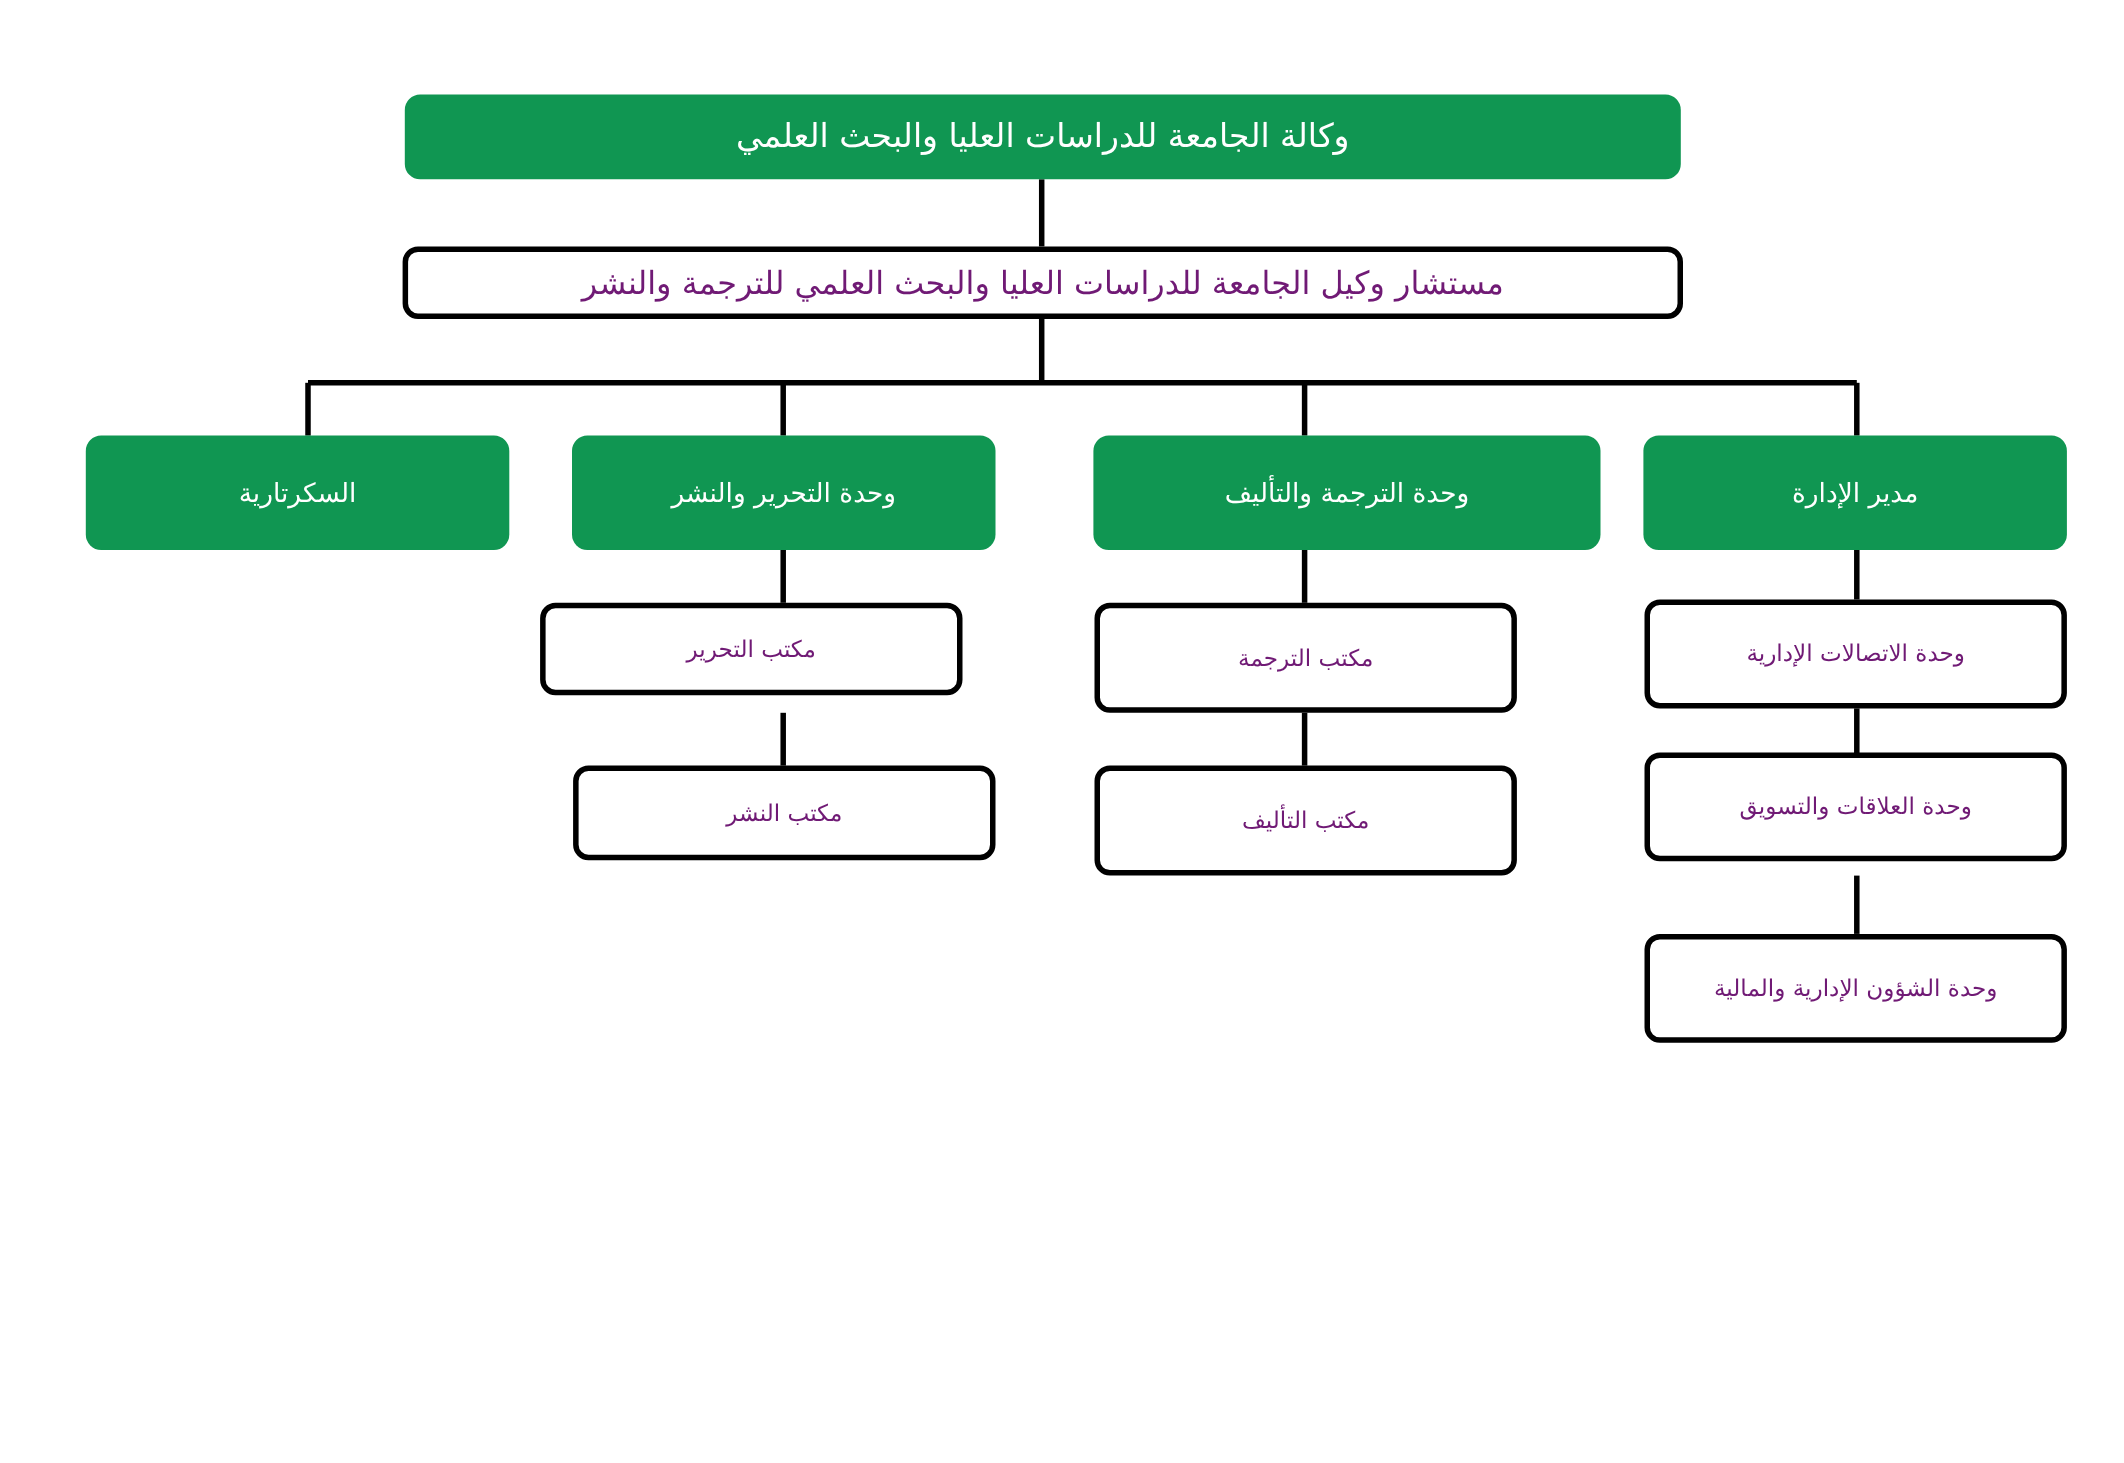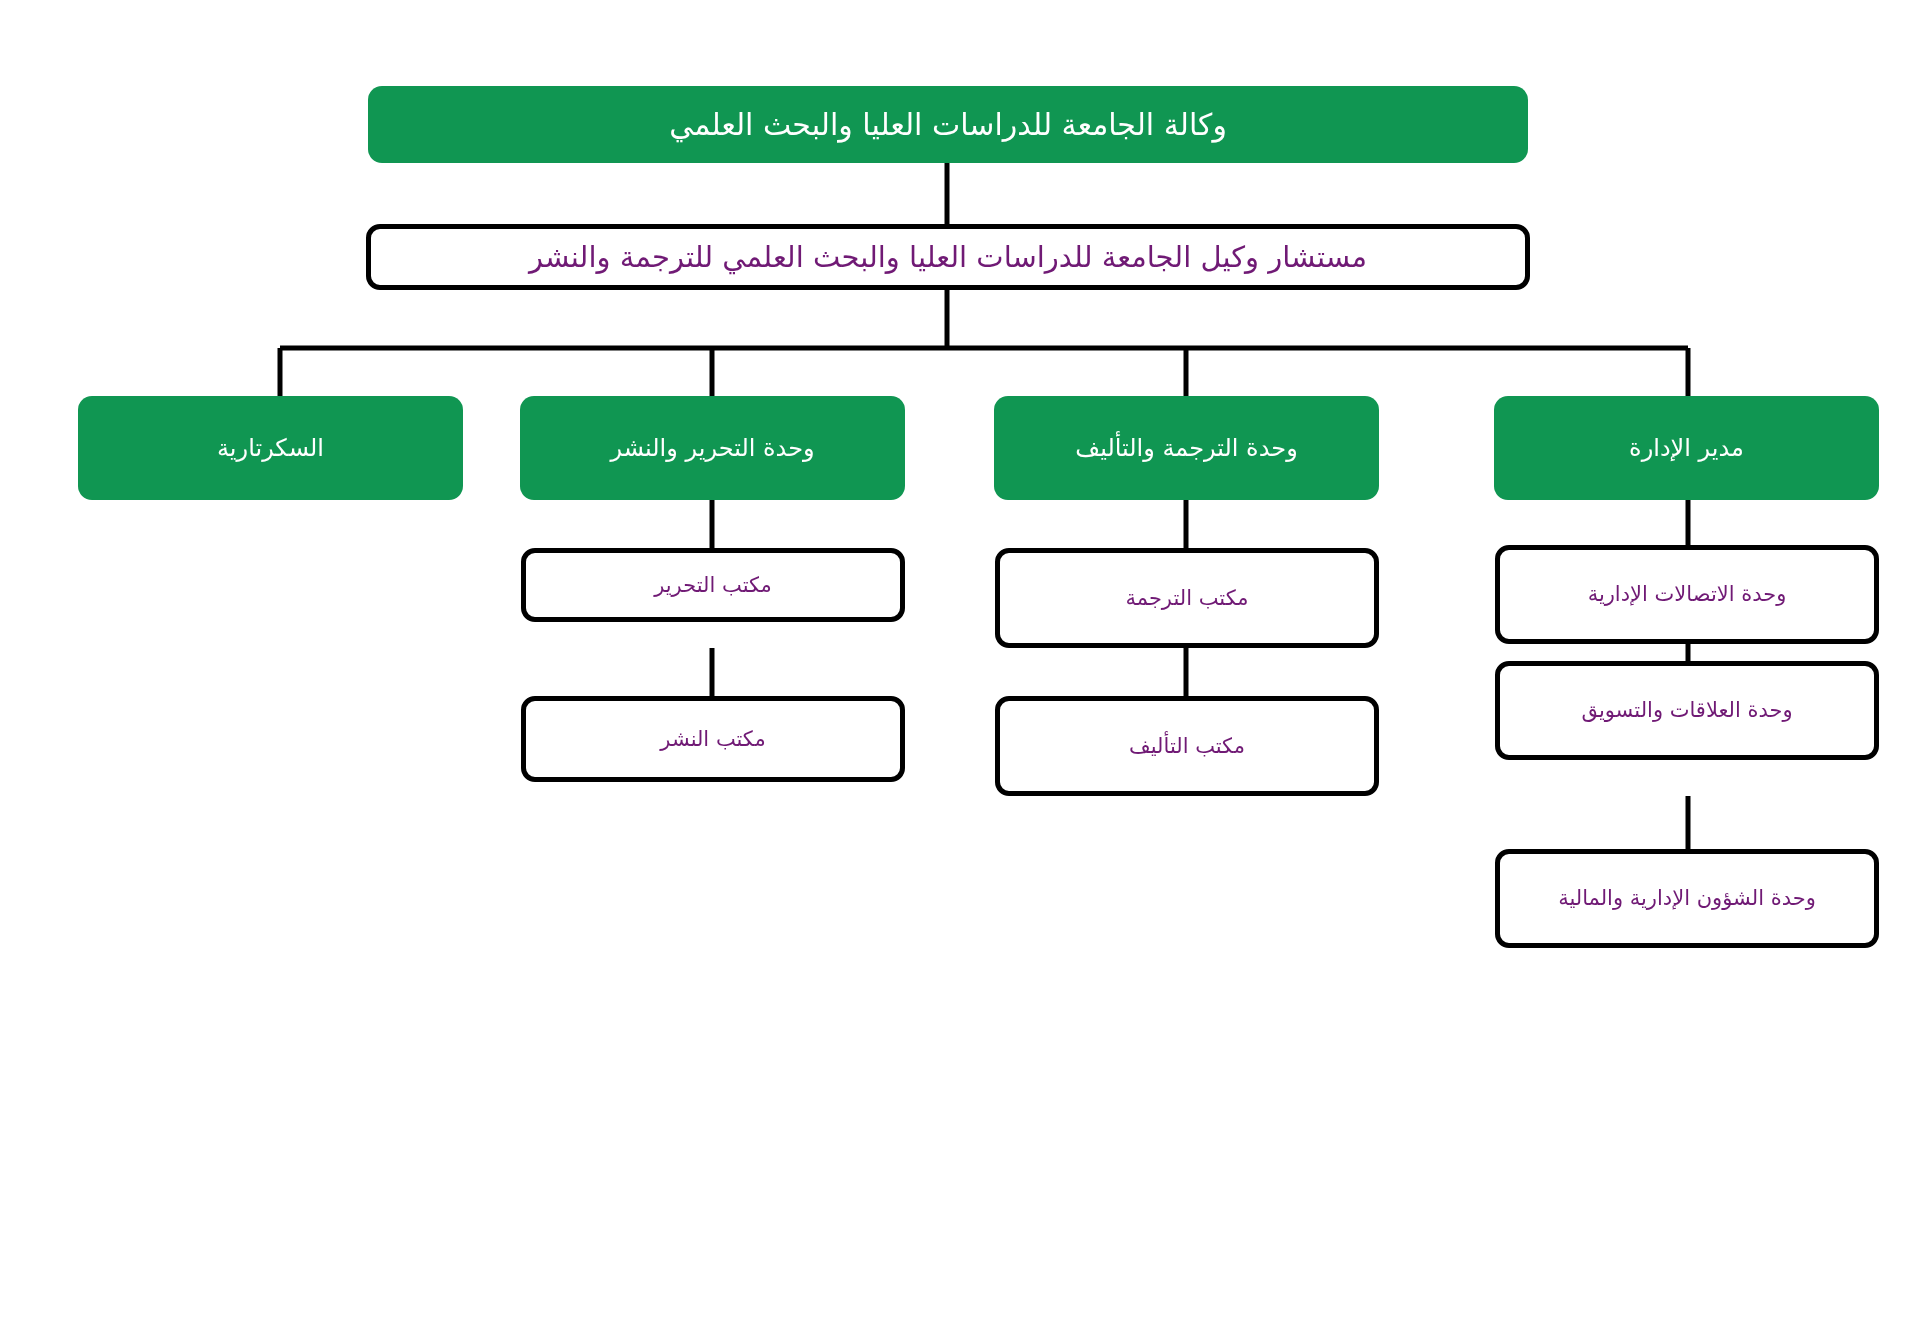--- a/index.html
+++ b/index.html
@@ -99,49 +99,49 @@
   </div>
 
   <div class="node node-green lvl-three" style="left:78px; top:396px; width:385px; height:104px;">
     <span class="node-label">السكرتارية</span>
   </div>
 
   <div class="node node-green lvl-three" style="left:520px; top:396px; width:385px; height:104px;">
     <span class="node-label">وحدة التحرير والنشر</span>
   </div>
 
-  <div class="node node-green lvl-three" style="left:994px; top:396px; width:385px; height:104px;">
+  <div class="node node-green lvl-three" style="left:994px; top:396px; width:461px; height:104px;">
     <span class="node-label">وحدة الترجمة والتأليف</span>
   </div>
 
   <div class="node node-green lvl-three" style="left:1494px; top:396px; width:385px; height:104px;">
     <span class="node-label">مدير الإدارة</span>
   </div>
 
-  <div class="node node-white lvl-four" style="left:521px; top:548px; width:384px; height:74px;">
+  <div class="node node-white lvl-four" style="left:491px; top:548px; width:384px; height:84px;">
     <span class="node-label">مكتب التحرير</span>
   </div>
 
   <div class="node node-white lvl-four" style="left:521px; top:696px; width:384px; height:86px;justify-content:center;">
     <span class="node-label">مكتب النشر</span>
   </div>
 
   <div class="node node-white lvl-four" style="left:995px; top:548px; width:384px; height:100px;">
     <span class="node-label">مكتب الترجمة</span>
   </div>
 
   <div class="node node-white lvl-four" style="left:995px; top:696px; width:384px; height:100px;">
     <span class="node-label">مكتب التأليف</span>
   </div>
 
   <div class="node node-white lvl-four" style="left:1495px; top:545px; width:384px; height:99px;">
     <span class="node-label">وحدة الاتصالات الإدارية</span>
   </div>
 
-  <div class="node node-white lvl-four" style="left:1495px; top:661px; width:384px; height:99px;text-align:center;">
+  <div class="node node-white lvl-four" style="left:1495px; top:684px; width:384px; height:99px;text-align:center;">
     <span class="node-label">وحدة العلاقات والتسويق</span>
   </div>
 
   <div class="node node-white lvl-four" style="left:1495px; top:849px; width:384px; height:99px;">
     <span class="node-label">وحدة الشؤون الإدارية والمالية</span>
   </div>
 
 </div>
 
 </body></html>

